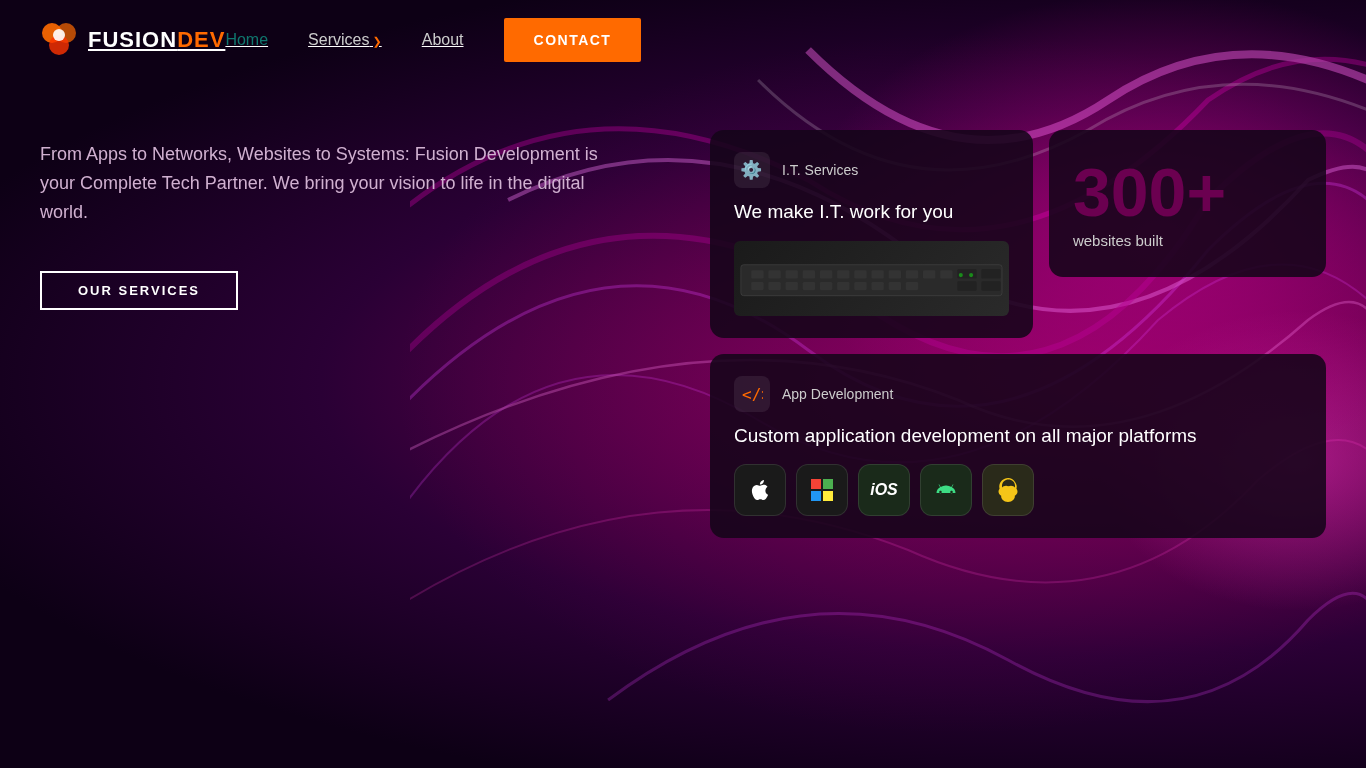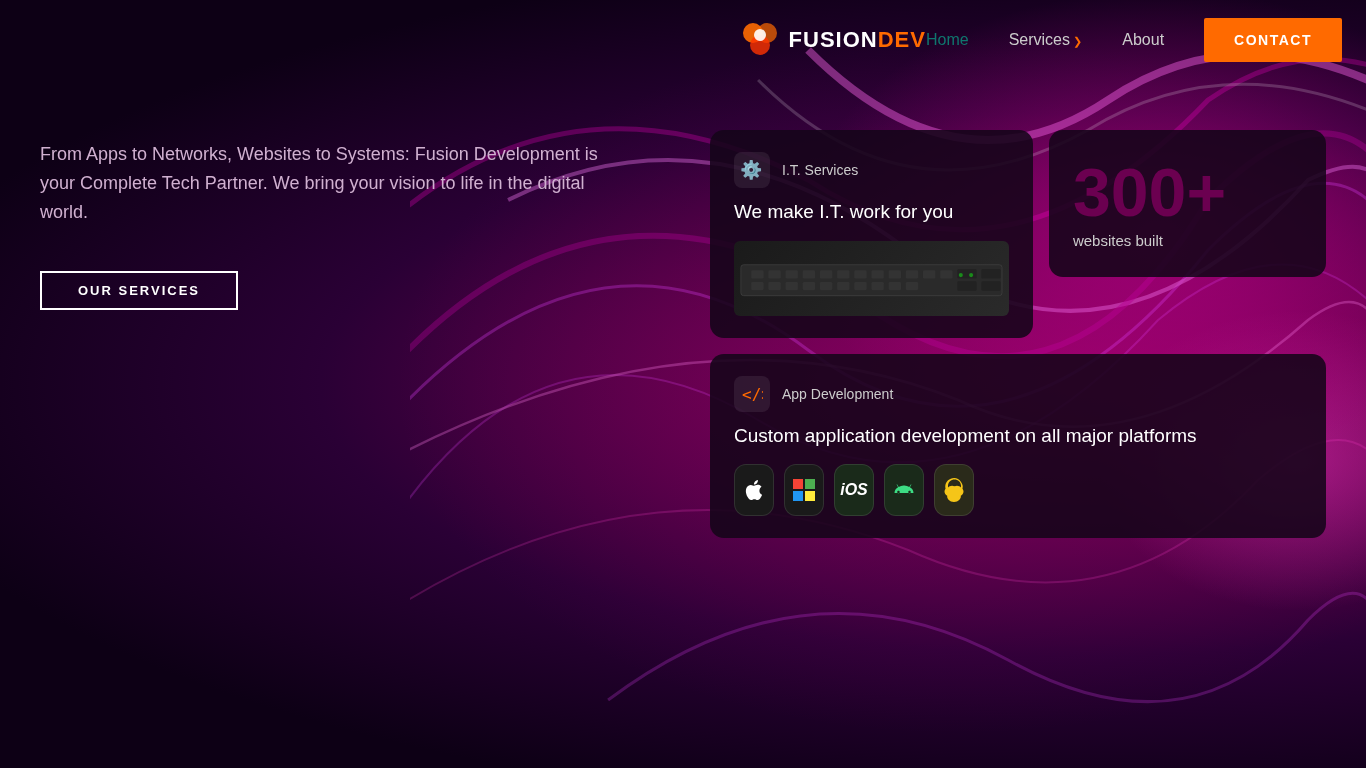--- a/index.html
+++ b/index.html
@@ -44,23 +44,24 @@
       height: 100%;
       opacity: 0.6;
     }
 
     
     nav {
       position: relative;
       z-index: 10;
       display: flex;
       align-items: center;
-      justify-content: flex-end;
-      padding: 18px 24px;
+      justify-content: flex-start;
+      padding: 18px 40px;
       background: transparent;
+      text-decoration: underline;
     }
     .logo {
       display: flex;
       align-items: center;
       gap: 10px;
     }
     .logo-icon {
       width: 38px;
       height: 38px;
     }
@@ -237,21 +238,21 @@
 
     .card-app {
       flex: 1;
     }
     .platform-icons {
       display: flex;
       gap: 10px;
       margin-top: 16px;
     }
     .platform-icon {
-      width: 40px;
+      width: 52px;
       height: 52px;
       border-radius: 12px;
       background: rgba(255,255,255,0.07);
       border: 1px solid rgba(255,255,255,0.1);
       display: flex;
       align-items: center;
       justify-content: center;
       font-size: 22px;
     }
     .platform-icon.apple { background: #1a1a1a; }

